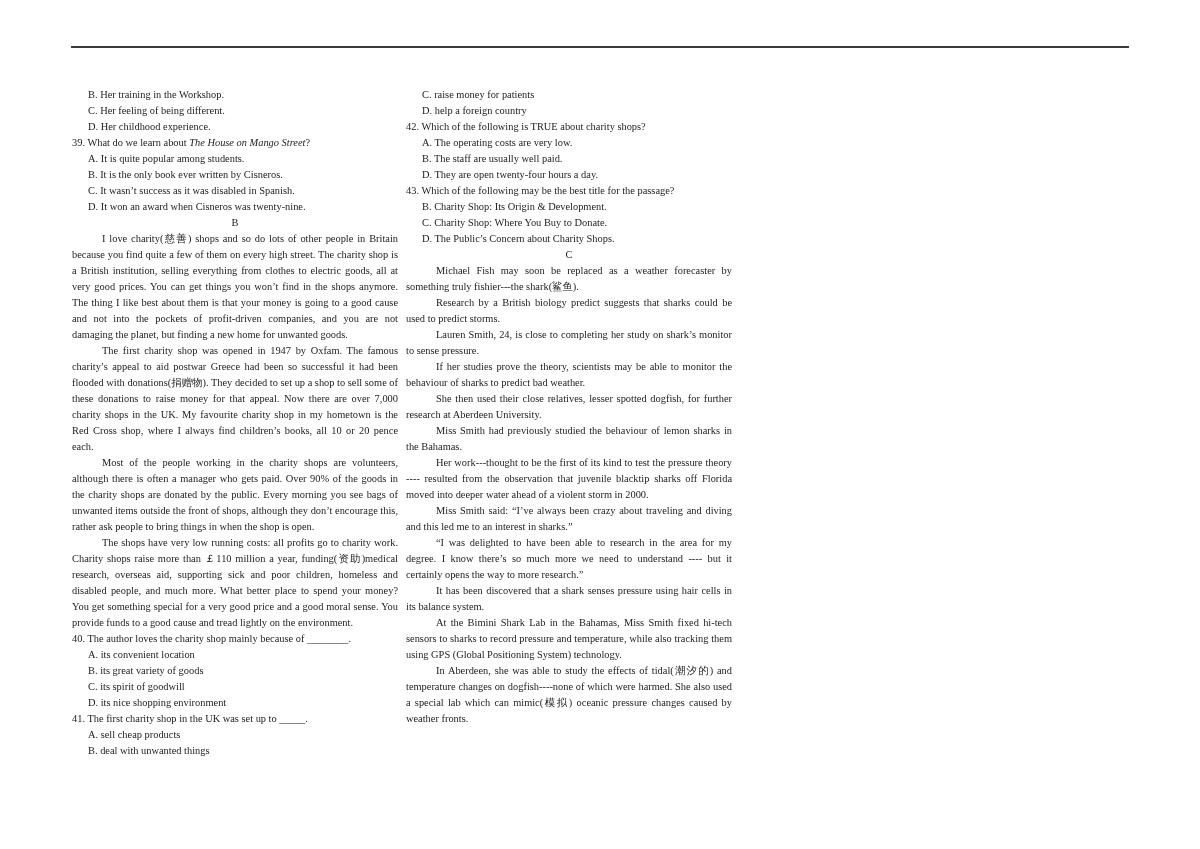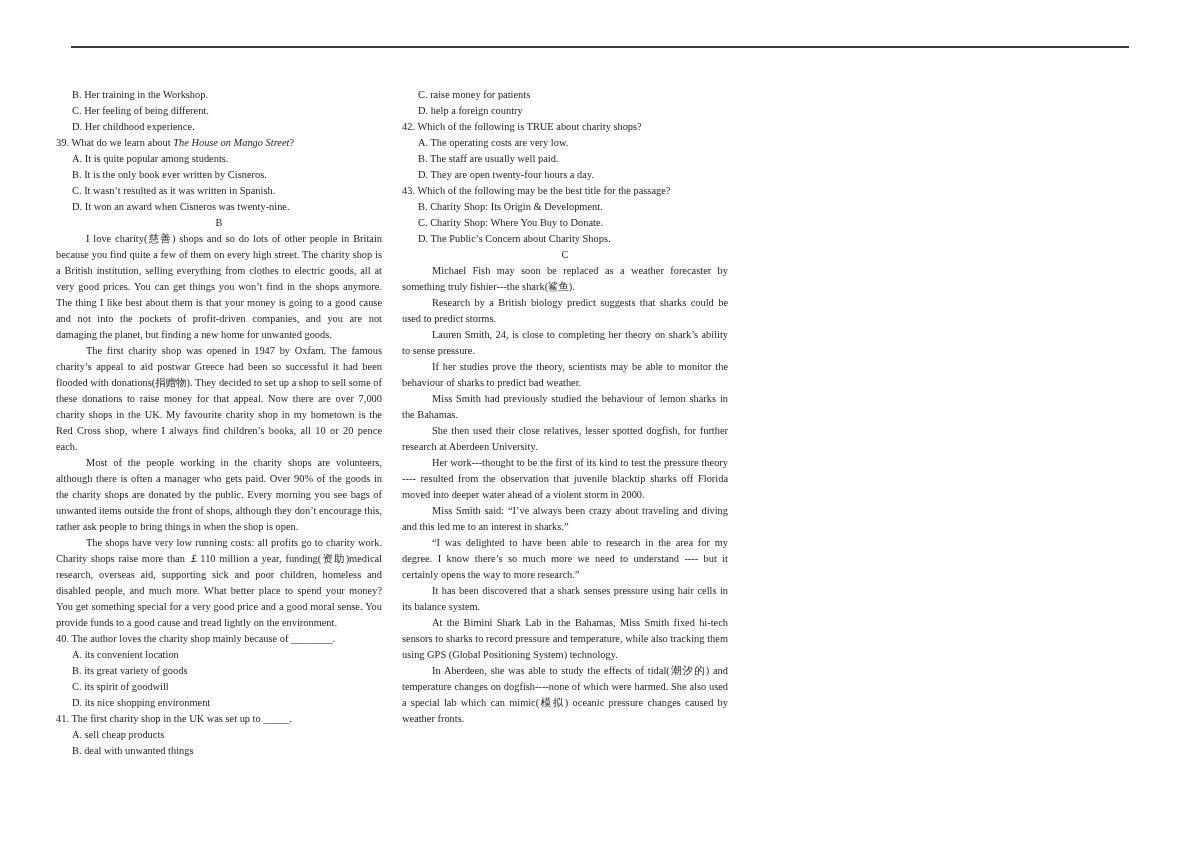--- a/index.html
+++ b/index.html
@@ -15,24 +15,24 @@
   .top-rule {
     position: absolute;
     left: 71px;
     top: 46px;
     width: 1058px;
     height: 2px;
     background: #3b3b3b;
   }
   .columns {
     position: absolute;
-    left: 56px;
+    left: 72px;
     top: 87px;
     display: flex;
-    gap: 20px;
+    gap: 8px;
   }
   .col {
     width: 326px;
     font-size: 10.4px;
     line-height: 16px;
   }
   .blk { margin: 0; }
   .blk.option { padding-left: 16px; }
   .blk.question { padding-left: 15px; text-indent: -15px; }
   .blk.para { text-align: justify; text-indent: 30px; }
@@ -45,21 +45,21 @@
 <div class="page">
   <div class="top-rule"></div>
   <div class="columns">
     <div class="col">
         <div class="blk option">B. Her training in the Workshop.</div>
         <div class="blk option">C. Her feeling of being different.</div>
         <div class="blk option">D. Her childhood experience.</div>
         <div class="blk question"><span>39. What do we learn about </span><i>The House on Mango Street</i><span>?</span></div>
         <div class="blk option">A. It is quite popular among students.</div>
         <div class="blk option">B. It is the only book ever written by Cisneros.</div>
-        <div class="blk option">C. It wasn’t resulted as it was written in Spanish.</div>
+        <div class="blk option">C. It wasn’t success as it was disabled in Spanish.</div>
         <div class="blk option">D. It won an award when Cisneros was twenty-nine.</div>
         <div class="blk section">B</div>
         <div class="blk para">I love charity(慈善) shops and so do lots of other people in Britain because you find quite a few of them on every high street. The charity shop is a British institution, selling everything from clothes to electric goods, all at very good prices. You can get things you won’t find in the shops anymore. The thing I like best about them is that your money is going to a good cause and not into the pockets of profit-driven companies, and you are not damaging the planet, but finding a new home for unwanted goods.</div>
         <div class="blk para">The first charity shop was opened in 1947 by Oxfam. The famous charity’s appeal to aid postwar Greece had been so successful it had been flooded with donations(捐赠物). They decided to set up a shop to sell some of these donations to raise money for that appeal. Now there are over 7,000 charity shops in the UK. My favourite charity shop in my hometown is the Red Cross shop, where I always find children’s books, all 10 or 20 pence each.</div>
         <div class="blk para">Most of the people working in the charity shops are volunteers, although there is often a manager who gets paid. Over 90% of the goods in the charity shops are donated by the public. Every morning you see bags of unwanted items outside the front of shops, although they don’t encourage this, rather ask people to bring things in when the shop is open.</div>
         <div class="blk para">The shops have very low running costs: all profits go to charity work. Charity shops raise more than ￡110 million a year, funding(资助)medical research, overseas aid, supporting sick and poor children, homeless and disabled people, and much more. What better place to spend your money? You get something special for a very good price and a good moral sense. You provide funds to a good cause and tread lightly on the environment.</div>
         <div class="blk question">40. The author loves the charity shop mainly because of ________.</div>
         <div class="blk option">A. its convenient location</div>
         <div class="blk option">B. its great variety of goods</div>
         <div class="blk option">C. its spirit of goodwill</div>
@@ -75,24 +75,24 @@
         <div class="blk option">A. The operating costs are very low.</div>
         <div class="blk option">B. The staff are usually well paid.</div>
         <div class="blk option">D. They are open twenty-four hours a day.</div>
         <div class="blk question">43. Which of the following may be the best title for the passage?</div>
         <div class="blk option">B. Charity Shop: Its Origin &amp; Development.</div>
         <div class="blk option">C. Charity Shop: Where You Buy to Donate.</div>
         <div class="blk option">D. The Public’s Concern about Charity Shops.</div>
         <div class="blk section">C</div>
         <div class="blk para">Michael Fish may soon be replaced as a weather forecaster by something truly fishier---the shark(鲨鱼).</div>
         <div class="blk para">Research by a British biology predict suggests that sharks could be used to predict storms.</div>
-        <div class="blk para">Lauren Smith, 24, is close to completing her theory on shark’s ability to sense pressure.</div>
+        <div class="blk para">Lauren Smith, 24, is close to completing her study on shark’s monitor to sense pressure.</div>
         <div class="blk para">If her studies prove the theory, scientists may be able to monitor the behaviour of sharks to predict bad weather.</div>
+        <div class="blk para">She then used their close relatives, lesser spotted dogfish, for further research at Aberdeen University.</div>
         <div class="blk para">Miss Smith had previously studied the behaviour of lemon sharks in the Bahamas.</div>
-        <div class="blk para">She then used their close relatives, lesser spotted dogfish, for further research at Aberdeen University.</div>
         <div class="blk para">Her work---thought to be the first of its kind to test the pressure theory ---- resulted from the observation that juvenile blacktip sharks off Florida moved into deeper water ahead of a violent storm in 2000.</div>
         <div class="blk para">Miss Smith said: “I’ve always been crazy about traveling and diving and this led me to an interest in sharks.”</div>
         <div class="blk para">“I was delighted to have been able to research in the area for my degree. I know there’s so much more we need to understand ---- but it certainly opens the way to more research.”</div>
         <div class="blk para">It has been discovered that a shark senses pressure using hair cells in its balance system.</div>
         <div class="blk para">At the Bimini Shark Lab in the Bahamas, Miss Smith fixed hi-tech sensors to sharks to record pressure and temperature, while also tracking them using GPS (Global Positioning System) technology.</div>
         <div class="blk para">In Aberdeen, she was able to study the effects of tidal(潮汐的) and temperature changes on dogfish----none of which were harmed. She also used a special lab which can mimic(模拟) oceanic pressure changes caused by weather fronts.</div>
       </div>
   </div>
 </div>
 

